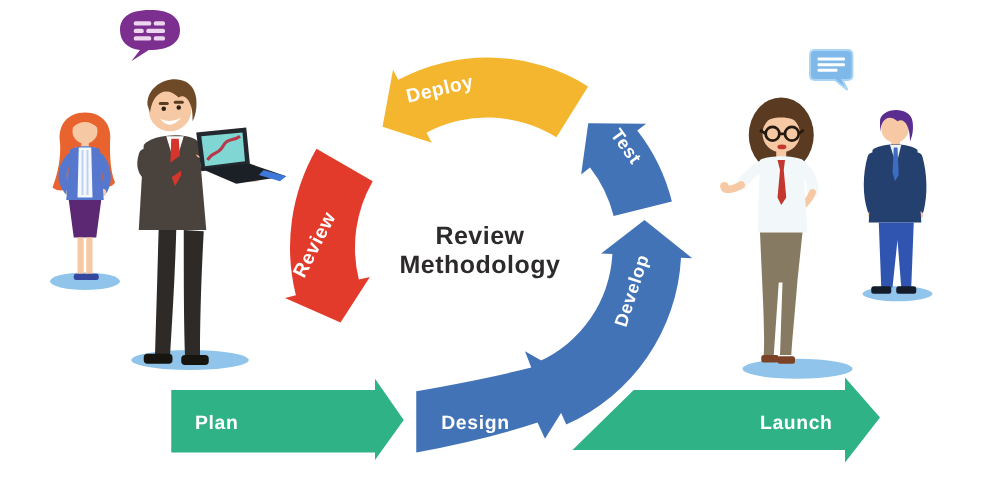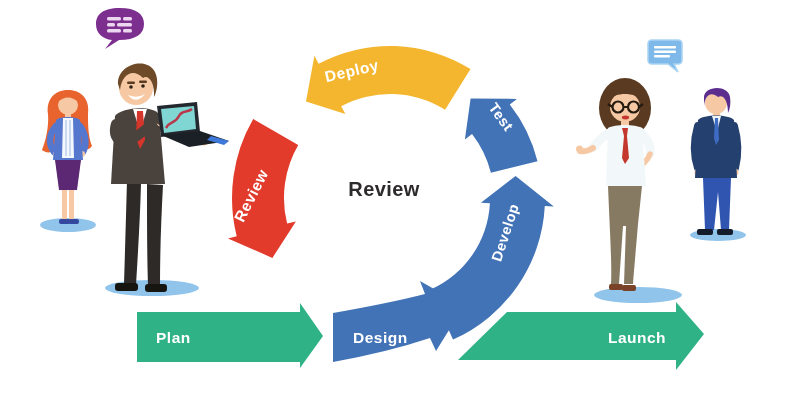--- a/index.html
+++ b/index.html
@@ -143,15 +143,16 @@
     <text class="arrow-label" font-size="14.5" text-anchor="middle" transform="translate(497,120) rotate(54)">Test</text>
     <text class="arrow-label" font-size="14.5" text-anchor="middle" transform="translate(510,234) rotate(-72)">Develop</text>
     <text class="arrow-label" font-size="15.5" text-anchor="middle" transform="translate(256,198) rotate(-63)">Review</text>
     <text class="arrow-label" font-size="15.5" x="156" y="343">Plan</text>
     <text class="arrow-label" font-size="15.5" x="353" y="343">Design</text>
     <text class="arrow-label" font-size="15.5" x="637" y="343" text-anchor="middle">Launch</text>
   </svg>
 
   <div class="title">
     <div>Review</div>
+    <div>Methodology</div>
   </div>
 
 </div>
 
 </body></html>

